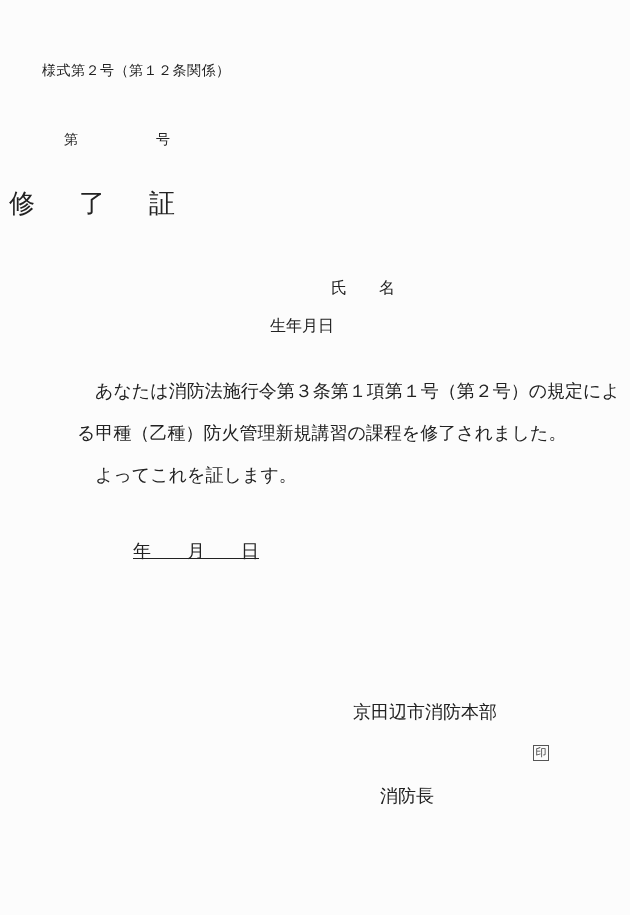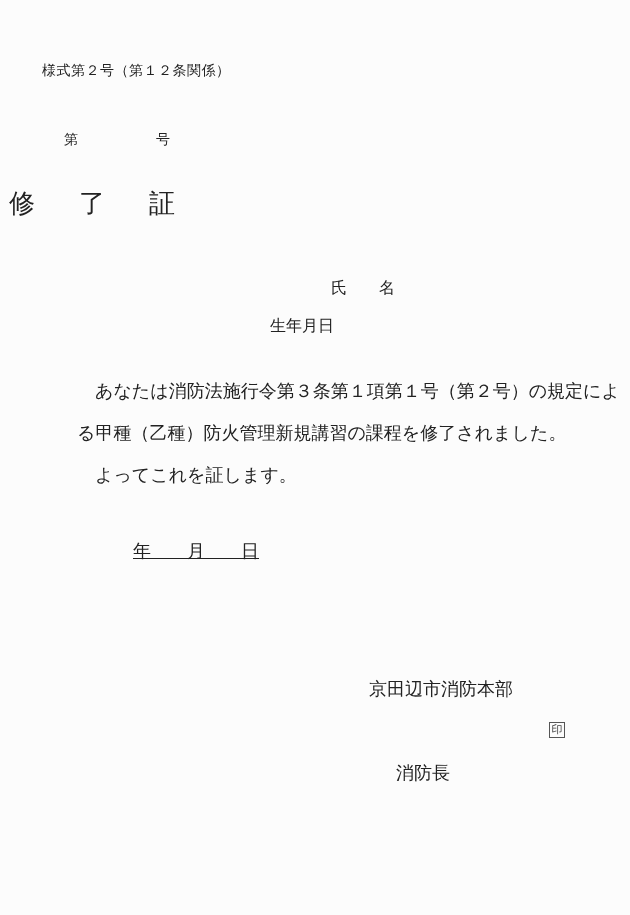--- a/index.html
+++ b/index.html
@@ -71,25 +71,24 @@
   }
   .date-line {
     left: 133px;
     top: 539px;
     font-size: 18px;
     white-space: pre;
     text-decoration: underline;
   }
   .issuer-block {
     left: 353px;
-    top: 668px;
+    top: 691px;
     font-size: 18px;
     line-height: 42px;
     width: 230px;
-    margin-left: 16px;
   }
   .issuer-org, .issuer-title-row {
     white-space: pre;
   }
   .issuer-title-row {
     position: relative;
   }
   .seal-mark {
     position: absolute;
     left: 180px;

